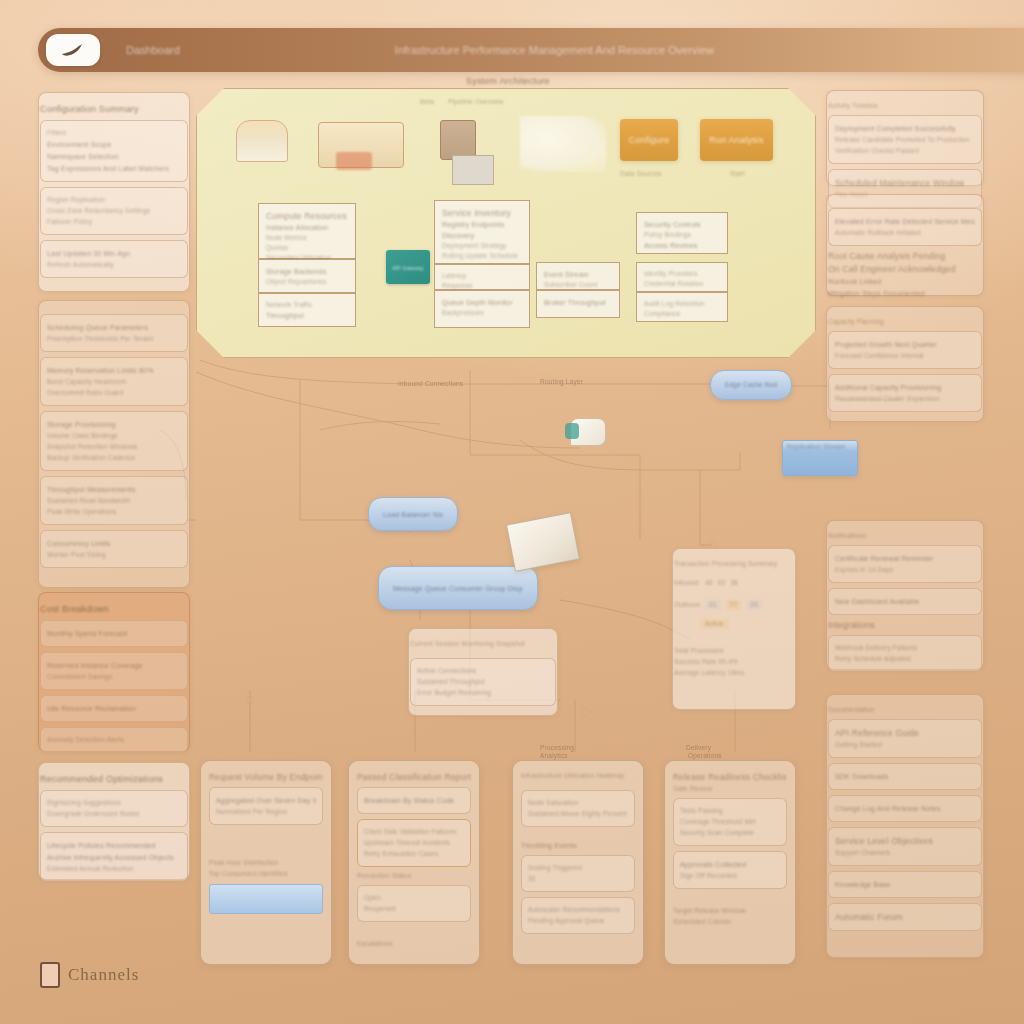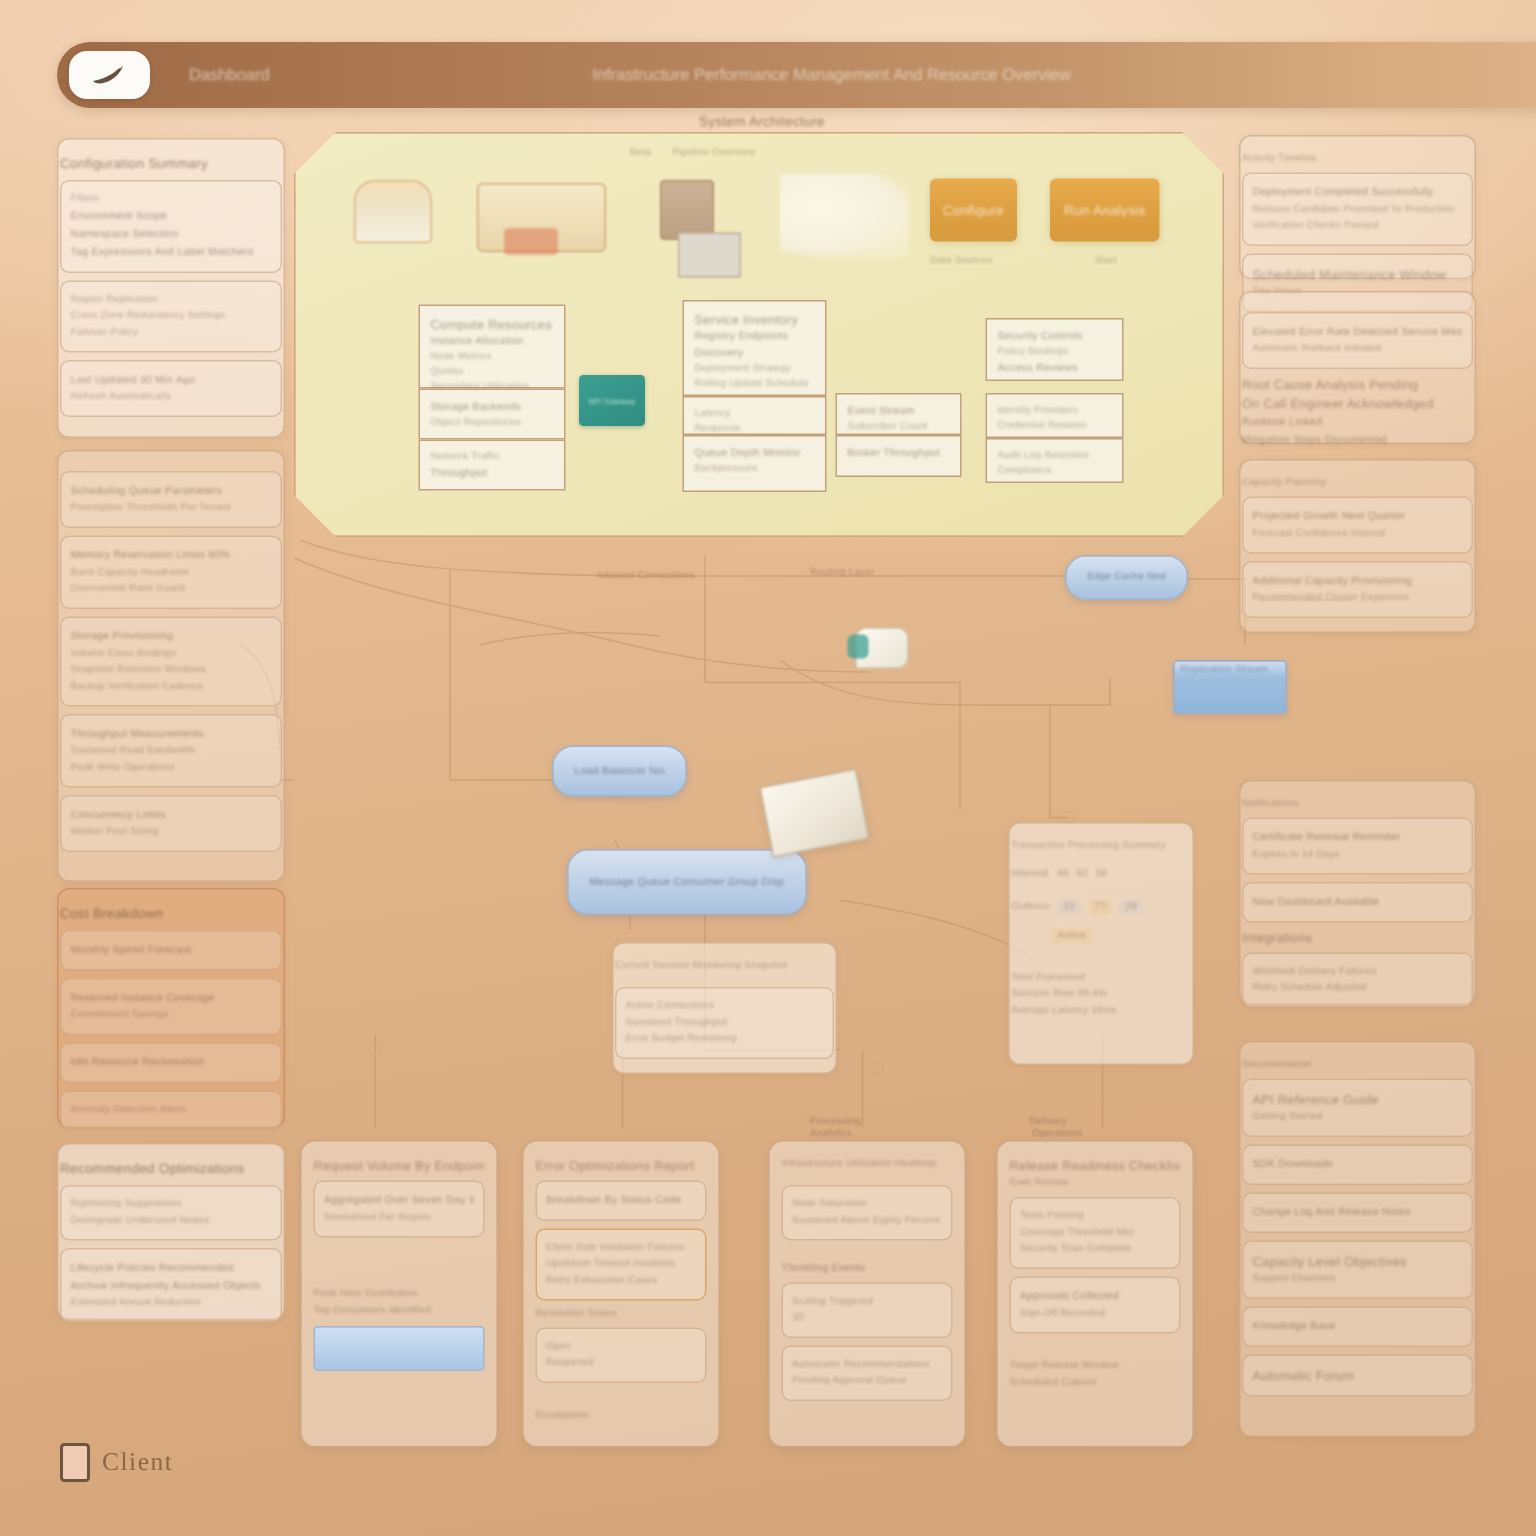--- a/index.html
+++ b/index.html
@@ -120,21 +120,20 @@
   #hero-btn-1 { left: 620px; top: 119px; width: 58px; }
   #hero-btn-2 { left: 700px; top: 119px; width: 73px; }
   .pill-caption { position:absolute; top: 170px; }
 
   .hero-card {
     position: absolute;
     background: rgba(247,244,236,.78);
     border: 1px solid #c2a078;
     filter: blur(.35px);
     padding: 5px 7px;
-    margin-left: 21px;
   }
   .hero-card .bt { margin: 2px 0; }
 
   .teal-card {
     position: absolute; left: 386px; top: 250px;
     width: 44px; height: 34px;
     background: linear-gradient(150deg,#3d9e92,#2f8d82);
     border-radius: 3px;
     box-shadow: 0 1px 3px rgba(40,90,80,.3);
     filter: blur(.4px);
@@ -497,21 +496,21 @@
       <span class="bt md">API Reference Guide</span>
       <span class="bt sm">Getting Started</span>
     </div>
     <div class="subcard">
       <span class="bt">SDK Downloads</span>
     </div>
     <div class="subcard">
       <span class="bt">Change Log And Release Notes</span>
     </div>
     <div class="subcard">
-      <span class="bt md">Capacity Level Objectives</span>
+      <span class="bt md">Service Level Objectives</span>
       <span class="bt sm">Support Channels</span>
     </div>
     <div class="subcard">
       <span class="bt">Knowledge Base</span>
     </div>
     <div class="subcard">
       <span class="bt md">Automatic Forum</span>
     </div>
   </div>
 
@@ -573,21 +572,21 @@
     <div class="subcard">
       <span class="bt">Aggregated Over Seven Day Window</span>
       <span class="bt sm">Normalized Per Region</span>
     </div>
     <span class="bt sm" style="margin-top:34px;">Peak Hour Distribution</span>
     <span class="bt sm">Top Consumers Identified</span>
     <div class="mini-blue"></div>
   </div>
 
   <div class="bcard" style="left:348px;">
-    <span class="bt md">Error Optimizations Report</span>
+    <span class="bt md">Passed Classification Report</span>
     <div class="subcard">
       <span class="bt">Breakdown By Status Code</span>
     </div>
     <div class="subcard" style="border-color:#d8a766;">
       <span class="bt sm">Client Side Validation Failures</span>
       <span class="bt sm">Upstream Timeout Incidents</span>
       <span class="bt sm">Retry Exhaustion Cases</span>
     </div>
     <span class="bt sm">Resolution Status</span>
     <div class="subcard">
@@ -625,16 +624,16 @@
     <div class="subcard">
       <span class="bt">Approvals Collected</span>
       <span class="bt sm">Sign Off Recorded</span>
     </div>
     <span class="bt sm" style="margin-top:18px;">Target Release Window</span>
     <span class="bt sm">Scheduled Cutover</span>
   </div>
 
   <div id="footer">
     <div id="footer-icon"></div>
-    <span id="footer-label">Client</span>
+    <span id="footer-label">Channels</span>
   </div>
 
 </div>
 
 </body></html>

